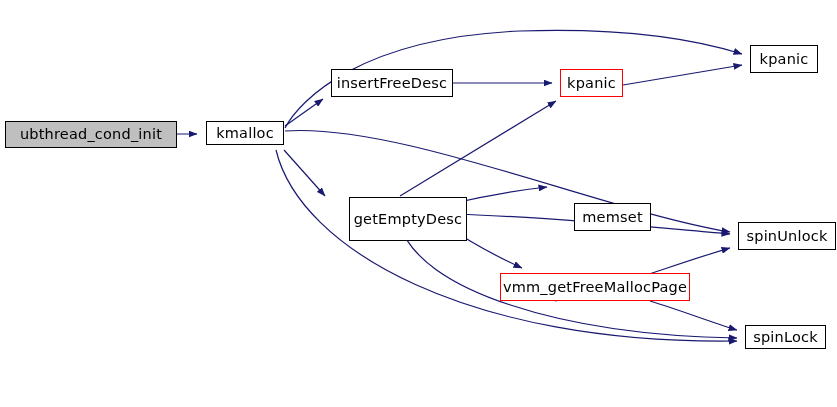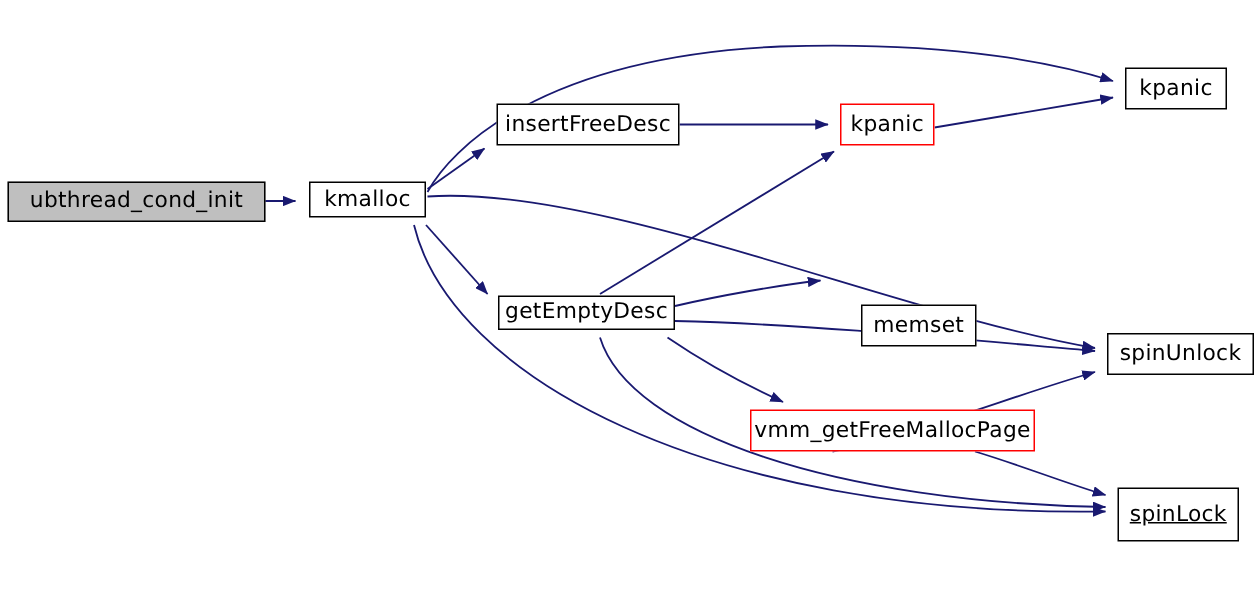--- a/index.html
+++ b/index.html
@@ -91,27 +91,27 @@
       </div>
       <div class="node red" style="left: 560px; top: 69px; width: 63px; height: 28px;">
         <span class="node-label">kpanic</span>
       </div>
       <div class="node" style="left: 750px; top: 45px; width: 68px; height: 28px;">
         <span class="node-label">kpanic</span>
       </div>
       <div class="node" style="left: 574px; top: 173px; width: 77px; height: 28px; margin-top: 30px;">
         <span class="node-label">memset</span>
       </div>
-      <div class="node" style="left: 332px; top: 197px; width: 118px; height: 23px;">
+      <div class="node" style="left: 349px; top: 197px; width: 118px; height: 44px;">
         <span class="node-label">getEmptyDesc</span>
       </div>
       <div class="node" style="left: 738px; top: 222px; width: 98px; height: 28px;">
         <span class="node-label">spinUnlock</span>
       </div>
       <div class="node red" style="left: 500px; top: 273px; width: 190px; height: 28px;">
         <span class="node-label">vmm_getFreeMallocPage</span>
       </div>
-      <div class="node" style="left: 745px; top: 325px; width: 81px; height: 36px; text-decoration: underline;">
+      <div class="node" style="left: 745px; top: 325px; width: 81px; height: 24px;">
         <span class="node-label">spinLock</span>
       </div>
     </div>
 
 </div>
 
 </body></html>

